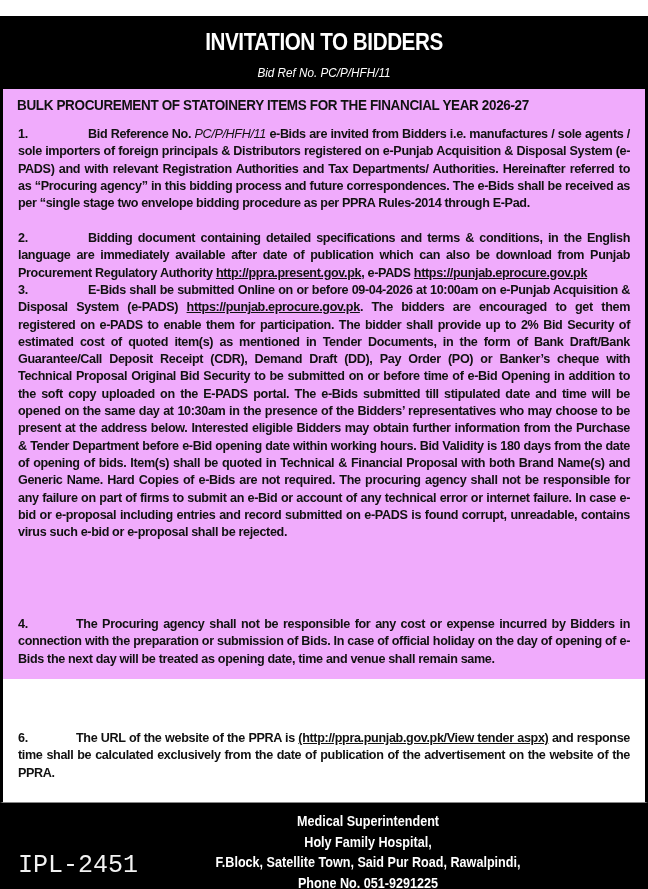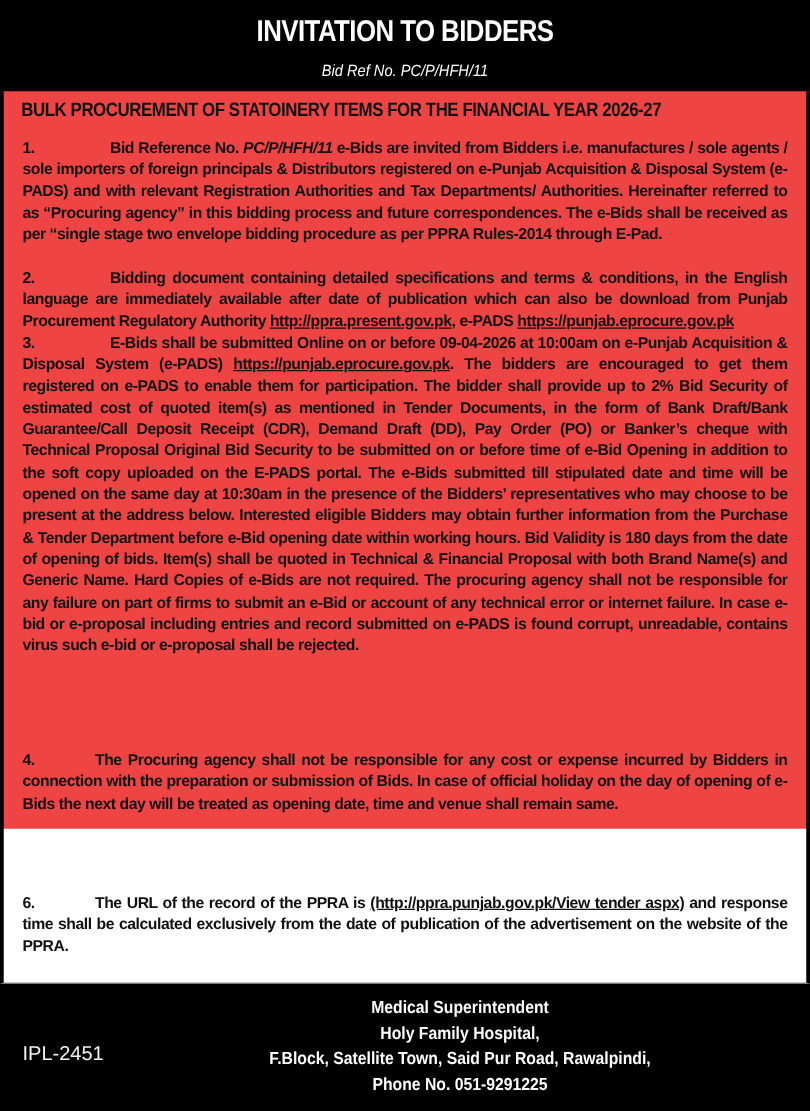--- a/index.html
+++ b/index.html
@@ -1,19 +1,19 @@
 <!DOCTYPE html>
 <html><head>
   <meta charset="utf-8">
   <style>
     html, body { margin: 0; padding: 0; background: #ffffff; }
     body { width: 648px; height: 889px; overflow: hidden; position: relative; }
     .page {
-      position: absolute; left: 0; top: 0; width: 648px; height: 663px;
-      background: #ef4444; box-sizing: border-box;
+      position: absolute; left: 0; top: 16px; width: 648px; height: 663px;
+      background: #f0abfc; box-sizing: border-box;
     }
     .header {
       position: absolute; left: 0; top: 0; width: 648px; height: 73px;
       background: #000000; color: #ffffff; text-align: center;
     }
     .header .title {
       position: absolute; left: 0; right: 0; top: 12px;
       font-family: "Liberation Sans", sans-serif; font-weight: bold;
       font-size: 24px; letter-spacing: -0.5px; transform: scaleX(0.86);
       transform-origin: center;
@@ -36,28 +36,28 @@
     }
     .para {
       position: absolute; left: 18px; width: 612px;
       font-family: "Liberation Sans Narrow", "Liberation Sans", sans-serif;
       font-size: 12.6px; line-height: 17.3px; color: #111; text-align: justify;
       letter-spacing: -0.35px; font-weight: bold;
     }
     .para .num { display: inline-block; width: 70px; }
     .para .num.short { width: 58px; }
     .para a { color: #111; text-decoration: underline; }
-    .para .it { font-style: italic; font-weight: bold; }
+    .para .it { font-style: italic; font-weight: normal; }
     .footer {
       position: absolute; left: 0; top: 787px; width: 648px; height: 102px;
       background: #000000; color: #ffffff;
     }
     .footer .code {
       position: absolute; left: 18px; top: 48px;
-      font-family: Liberation Sans, sans-serif; font-size: 16px; color: #f2f2f2;
+      font-family: Liberation Mono, monospace; font-size: 25px; color: #f2f2f2;
     }
     .footer .addr {
       position: absolute; left: 158px; width: 420px; top: 8px; text-align: center;
       font-family: "Liberation Sans", sans-serif; font-weight: bold; font-size: 14px;
       line-height: 20.5px; transform: scaleX(0.9); transform-origin: center;
     }
     .footer .addr div { white-space: nowrap; }
   </style>
 </head>
 <body>
@@ -84,21 +84,21 @@
   <div class="para" style="top:266px;">
     <span class="num">3.</span><span>E-Bids shall be submitted Online on or before 09-04-2026 at 10:00am on e-Punjab Acquisition &amp; Disposal System (e-PADS) </span><a>https://punjab.eprocure.gov.pk</a><span>. The bidders are encouraged to get them registered on e-PADS to enable them for participation. The bidder shall provide up to 2% Bid Security of estimated cost of quoted item(s) as mentioned in Tender Documents, in the form of Bank Draft/Bank Guarantee/Call Deposit Receipt (CDR), Demand Draft (DD), Pay Order (PO) or Banker’s cheque with Technical Proposal Original Bid Security to be submitted on or before time of e-Bid Opening in addition to the soft copy uploaded on the E-PADS portal. The e-Bids submitted till stipulated date and time will be opened on the same day at 10:30am in the presence of the Bidders’ representatives who may choose to be present at the address below.  Interested eligible Bidders may obtain further information from the Purchase &amp; Tender Department before e-Bid opening date within working hours. Bid Validity is 180 days from the date of opening of bids. Item(s) shall be quoted in Technical &amp; Financial Proposal with both Brand Name(s) and Generic Name. Hard Copies of e-Bids are not required. The procuring agency shall not be responsible for any failure on part of firms to submit an e-Bid or account of any technical error or internet failure. In case e-bid or e-proposal including entries and record submitted on e-PADS is found corrupt, unreadable, contains virus such e-bid or e-proposal shall be rejected.</span>
   </div>
 
   <div class="para" style="top:600px;">
     <span class="num short">4.</span><span>The Procuring agency shall not be responsible for any cost or expense incurred by Bidders in connection with the preparation or submission of Bids. In case of official holiday on the day of opening of e-Bids the next day will be treated as opening date, time and venue shall remain same.</span>
   </div>
 
 
   <div class="para" style="top:714px;">
-    <span class="num short">6.</span><span>The URL of the record of the PPRA is </span><a>(http://ppra.punjab.gov.pk/View tender aspx)</a><span> and response time shall be calculated exclusively from the date of publication of the advertisement on the website of the PPRA.</span>
+    <span class="num short">6.</span><span>The URL of the website of the PPRA is </span><a>(http://ppra.punjab.gov.pk/View tender aspx)</a><span> and response time shall be calculated exclusively from the date of publication of the advertisement on the website of the PPRA.</span>
   </div>
 
   <div class="footer">
     <div class="code">IPL-2451</div>
     <div class="addr">
       <div>Medical Superintendent</div>
       <div>Holy Family Hospital,</div>
       <div>F.Block, Satellite Town, Said Pur Road, Rawalpindi,</div>
       <div>Phone No. 051-9291225</div>
     </div>

